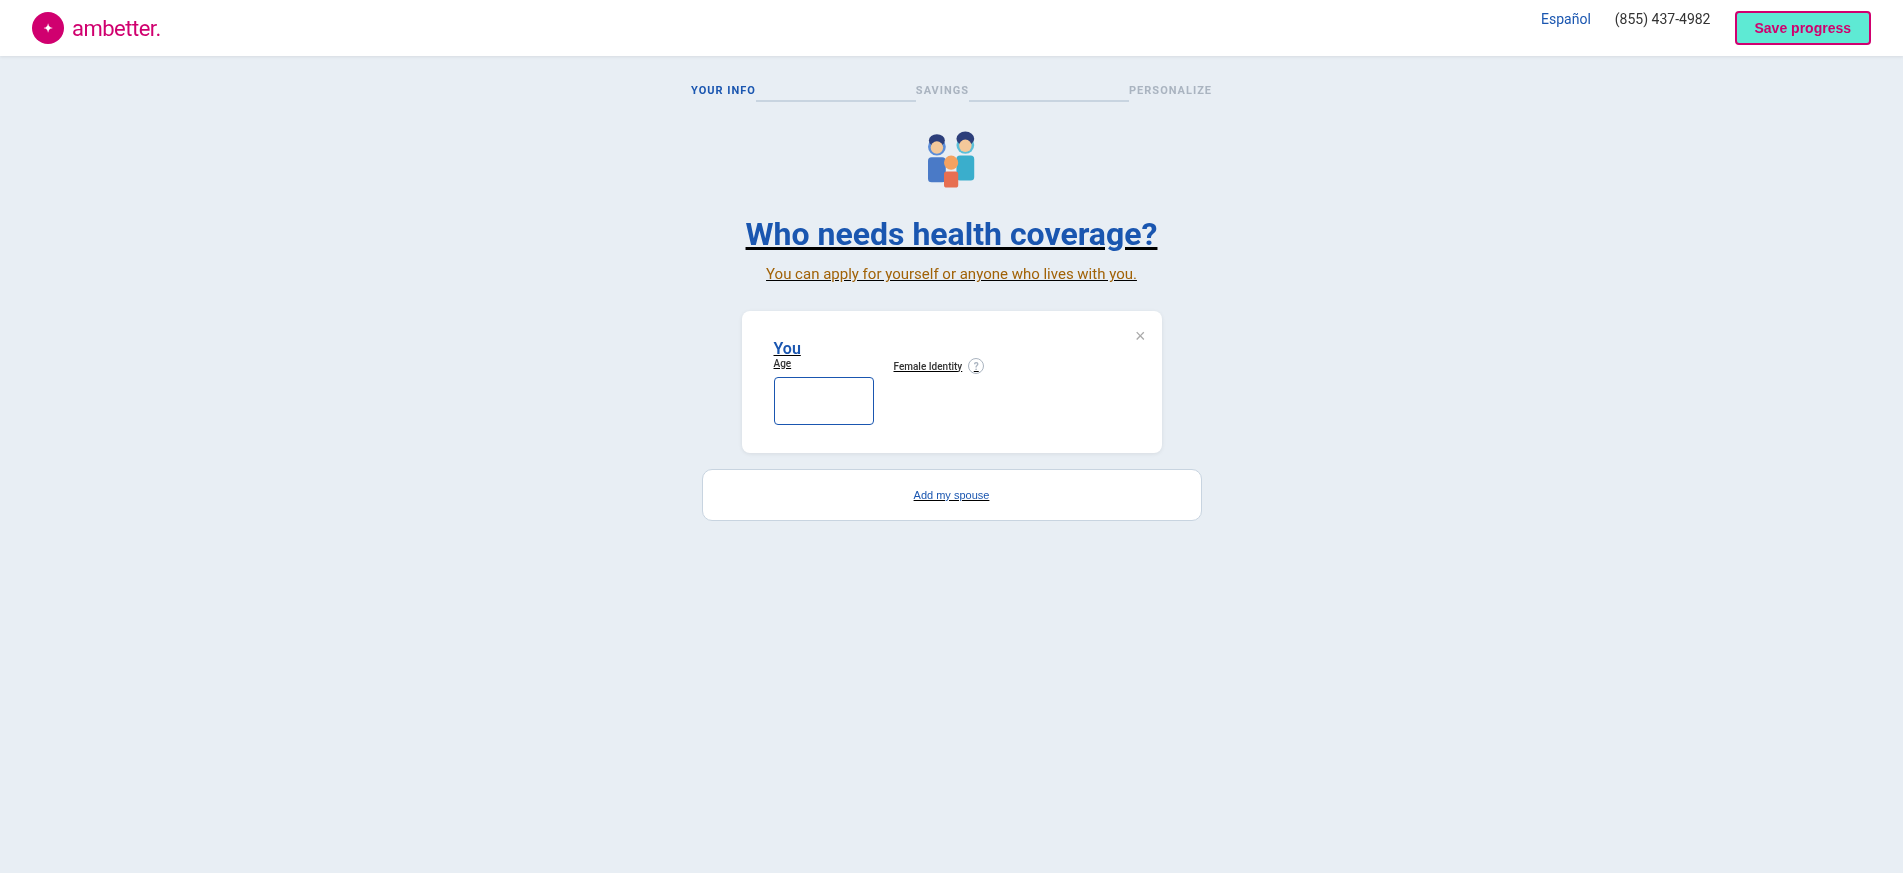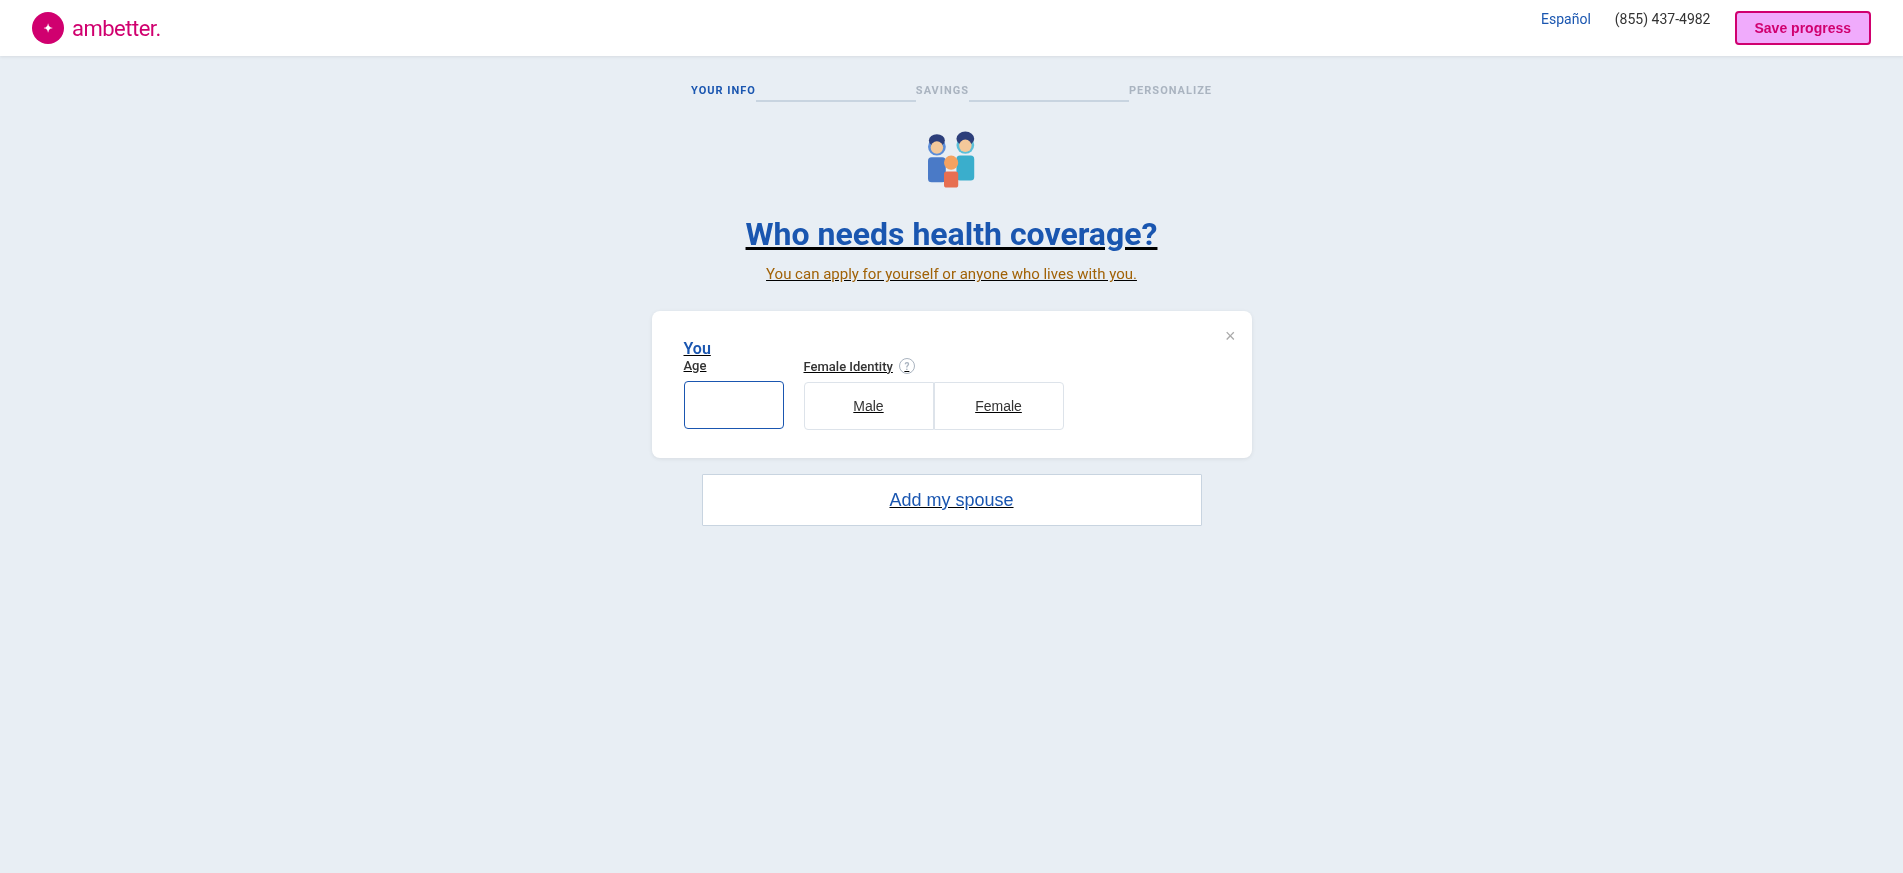--- a/index.html
+++ b/index.html
@@ -71,21 +71,21 @@
       text-decoration: none;
     }
 
     .header-phone {
       color: #333;
       font-size: 14px;
     }
 
     .save-progress-btn {
       border: 2px solid #d0006f;
-      background: #f0abfc;
+      background: #5eead4;
       color: #d0006f;
       padding: 7px 18px;
       border-radius: 4px;
       font-size: 14px;
       font-weight: 600;
       cursor: pointer;
     }
 
     
     .progress-bar-container {
@@ -164,21 +164,21 @@
       font-size: 15px;
       margin-bottom: 28px;
       text-align: center;
     }
 
     
     .you-card {
       background: white;
       border-radius: 8px;
       padding: 28px 32px;
-      width: 600px;
+      width: 420px;
       box-shadow: 0 1px 4px rgba(0,0,0,0.08);
       margin-bottom: 16px;
       position: relative;
     }
 
     .you-card-title {
       color: #1a56b0;
       font-size: 16px;
       font-weight: 600;
       margin-bottom: 20px;
@@ -210,21 +210,21 @@
 
     .form-group.age-group {
       width: 100px;
     }
 
     .form-group.gender-group {
       flex: 1;
     }
 
     .form-label {
-      font-size: 13px;
+      font-size: 10px;
       color: #333;
       font-weight: 500;
     }
 
     .age-input {
       width: 100px;
       height: 48px;
       border: 1.5px solid #1a56b0;
       border-radius: 4px;
       padding: 0 12px;
@@ -277,23 +277,23 @@
       font-weight: bold;
       cursor: pointer;
     }
 
     
     .add-btn {
       width: 500px;
       height: 52px;
       background: white;
       border: 1.5px solid #c8d4e0;
-      border-radius: 1px;
-      color: #1a56b0;
-      font-size: 18px;
+      border-radius: 10px;
+      color: #1a56b0;
+      font-size: 11px;
       font-weight: 500;
       cursor: pointer;
       margin-bottom: 14px;
     }
   </style>
 </head>
 <body>
 
 <header class="header">
   <div class="logo-area">
@@ -358,24 +358,20 @@
       <div class="form-group age-group">
         <label class="form-label">Age</label>
         <input class="age-input" type="text" placeholder="" style="">
       </div>
 
       <div class="form-group gender-group">
         <div class="gender-label-row">
           <label class="form-label">Female Identity</label>
           <span class="help-icon">?</span>
         </div>
-        <div class="gender-buttons">
-          <button class="gender-btn">Male</button>
-          <button class="gender-btn">Female</button>
-        </div>
       </div>
     </div>
   </div>
 
   <button class="add-btn">Add my spouse</button>
 
 
 </div>
 
 </body></html>

